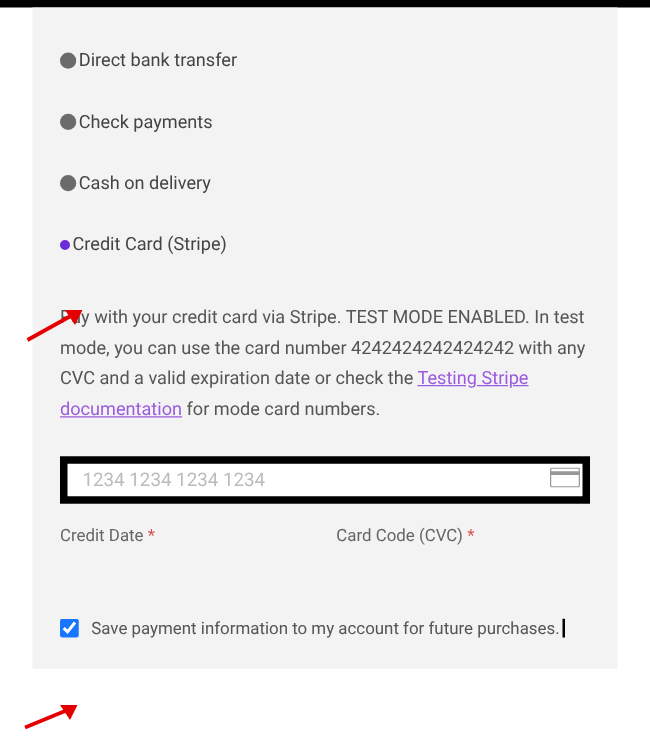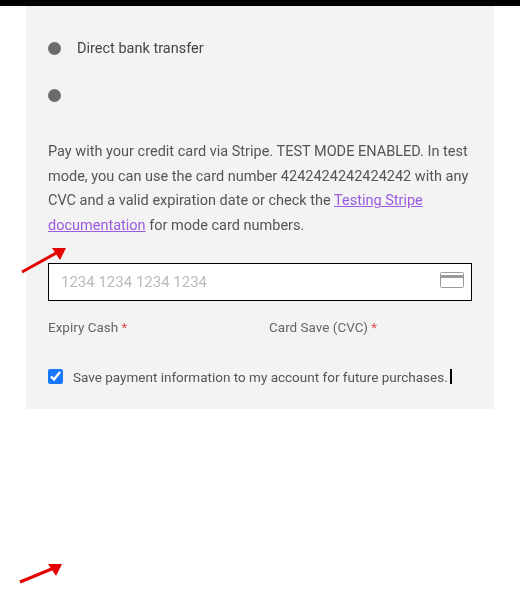--- a/index.html
+++ b/index.html
@@ -1,83 +1,92 @@
 <!DOCTYPE html>
 <html><head>
 <meta charset="utf-8">
 <style>
   * { box-sizing: border-box; margin: 0; padding: 0; }
   html, body { width: 520px; height: 597px; font-family: -apple-system, BlinkMacSystemFont, "Segoe UI", Roboto, Arial, sans-serif; color: #333; background: #fff; }
   .topbar { height: 6px; background: #000; }
   .panel { background: #f3f3f3; margin: 0 26px; padding: 18px 22px 24px; }
-  .pm-option { display: flex; align-items: center; gap: 16px; padding: 16px 0; }
+  .pm-option { display: flex; align-items: center; gap: 2px; padding: 16px 0; }
   .dot { width: 13px; height: 13px; border-radius: 50%; background: #6b6b6b; flex-shrink: 0; }
   .dot.selected { background: #fff; border: 4px solid #6a2dd9; width: 7px; height: 7px; }
   .pm-label { font-size: 14.5px; color: #444; }
   .desc { font-size: 14.5px; line-height: 1.7; color: #555; margin: 22px 0 24px; }
   .desc a { color: #9a5bde; text-decoration: underline; }
   .field { margin-bottom: 18px; }
   .field-row { display: flex; gap: 18px; }
   .field-row .field { flex: 1; }
   .lbl { font-size: 13.5px; color: #666; margin-bottom: 8px; display: block; }
   .star { color: #d9534f; }
   .inp-wrap { position: relative; }
-  input[type=text] { width: 100%; height: 38px; padding: 0 12px; font-size: 15px; border: 1px solid #000000; background: #fff; color: #bbb; font-family: inherit; }
+  input[type=text] { width: 100%; height: 38px; padding: 0 12px; font-size: 15px; border: 6px solid #000000; background: #fff; color: #bbb; font-family: inherit; }
   input[type=text]::placeholder { color: #bbb; }
   .card-icon { position: absolute; right: 8px; top: 50%; transform: translateY(-50%); }
-  .save-row { display: flex; align-items: center; gap: 10px; margin-top: 8px; font-size: 13.5px; color: #555; }
+  .save-row { display: flex; align-items: center; gap: 10px; margin-top: 32px; font-size: 13.5px; color: #555; }
   .save-row input[type=checkbox] { width: 15px; height: 15px; accent-color: #1976ff; }
   .arrow { position: absolute; pointer-events: none; }
   .cursor { position: absolute; width: 2px; height: 15px; background: #000; }
   .container { position: relative; }
 </style>
 </head>
 <body>
 
 <div class="container">
   <div class="topbar"></div>
   <div class="panel">
 
     <div class="pm-option">
       <span class="dot"></span>
       <span class="pm-label">Direct bank transfer</span>
     </div>
 
     <div class="pm-option">
       <span class="dot"></span>
+      <span class="pm-label">Check payments</span>
     </div>
 
+    <div class="pm-option">
+      <span class="dot"></span>
+      <span class="pm-label">Cash on delivery</span>
+    </div>
 
+    <div class="pm-option">
+      <span class="dot selected"></span>
+      <span class="pm-label">Credit Card (Stripe)</span>
+    </div>
 
     <p class="desc">
       <span>Pay with your credit card via Stripe. TEST MODE ENABLED. In test mode, you can use the card number 4242424242424242 with any CVC and a valid expiration date or check the </span><a href="#">Testing Stripe documentation</a><span> for mode card numbers.</span>
     </p>
 
     <div class="field">
       <div class="inp-wrap">
         <input type="text" placeholder="1234 1234 1234 1234" style="">
         <span class="card-icon">
           <svg width="24" height="16" viewBox="0 0 24 16">
               <rect x="0.5" y="0.5" width="23" height="15" rx="1" fill="none" stroke="#999" stroke-width="1"></rect>
               <rect x="0" y="3" width="24" height="3" fill="#999"></rect>
             </svg>
         </span>
       </div>
     </div>
 
     <div class="field-row">
       <div class="field">
         <label class="lbl">
-          <span>Expiry Cash</span>
+          <span>Credit Date</span>
           <span class="star">*</span>
         </label>
       </div>
       <div class="field">
         <label class="lbl">
-          <span>Card Save (CVC)</span>
+          <span>Card Code (CVC)</span>
           <span class="star">*</span>
         </label>
       </div>
     </div>
 
     <div class="save-row">
       <input type="checkbox" checked="" style="">
       <span>Save payment information to my account for future purchases.</span>
       <span class="cursor" style="position:static;display:inline-block;vertical-align:middle;margin-left:-8px;"></span>
     </div>

